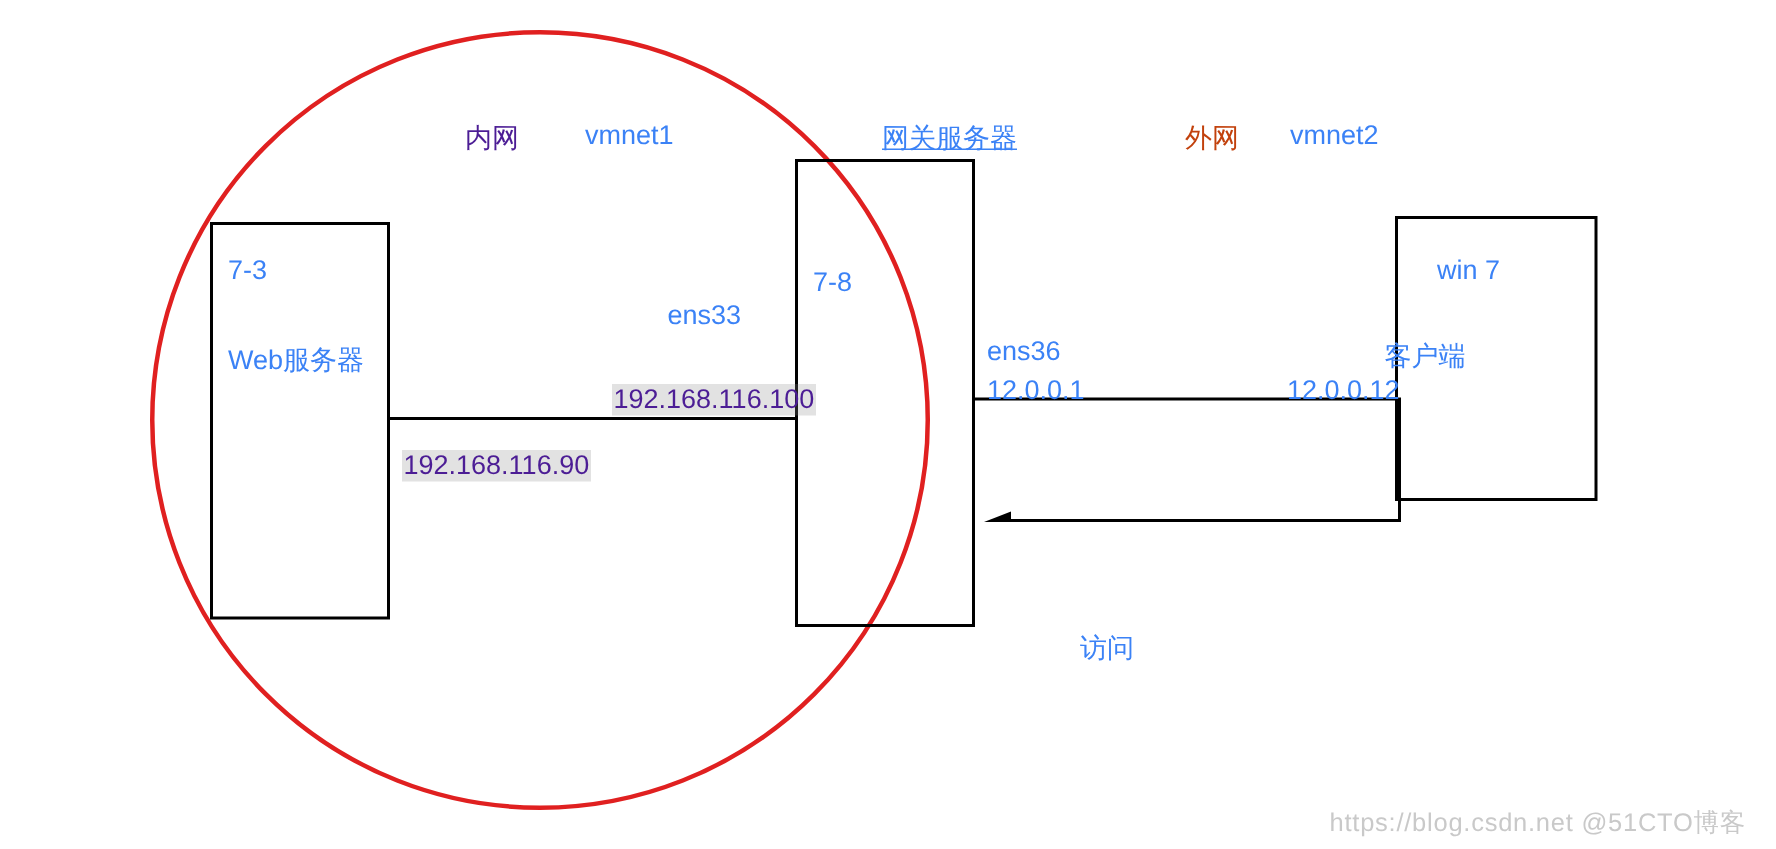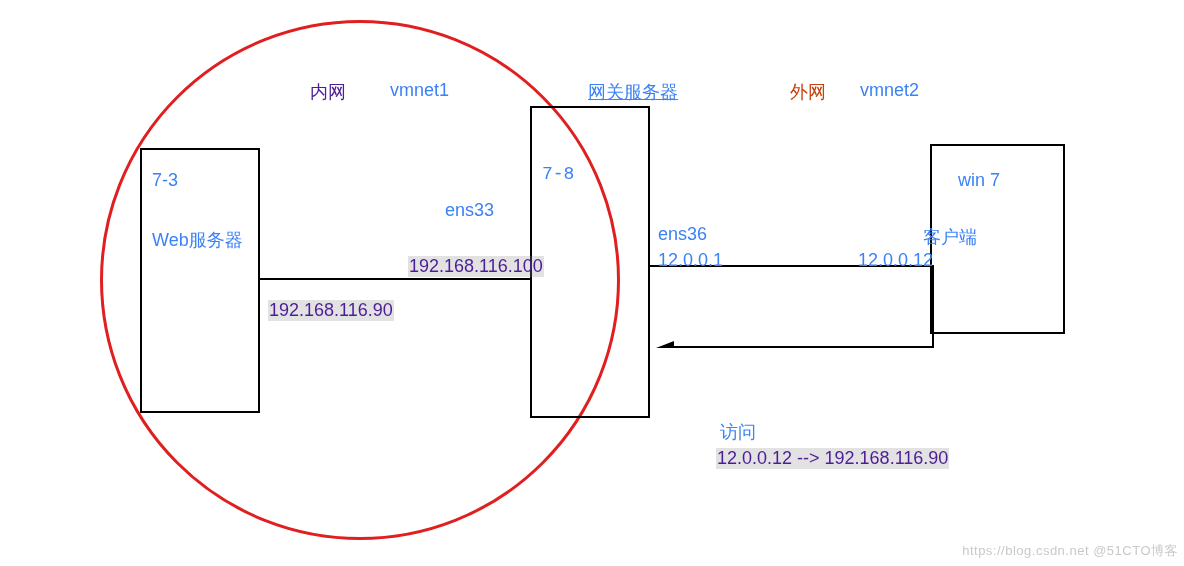--- a/index.html
+++ b/index.html
@@ -44,24 +44,24 @@
     }
     .arrowhead {
       position: absolute;
       width: 0; height: 0;
       border-top: 7px solid transparent;
       border-bottom: 0px solid transparent;
       border-right: 18px solid #000;
     }
     .watermark {
       position: absolute;
-      right: 6px;
+      right: 20px;
       bottom: 6px;
       color: #c9c9c9;
-      font-size: 13px;
+      font-size: 17px;
       letter-spacing: 0.5px;
     }
   </style>
 </head>
 <body>
 
 <div class="stage">
 
   <div class="circle" style="left:100px; top:20px; width:520px; height:520px;"></div>
 
@@ -78,33 +78,32 @@
 
   <span class="label red" style="left:310px; top:80px;">内网</span>
   <span class="label black" style="left:390px; top:80px;">vmnet1</span>
   <span class="label black" style="left:588px; top:80px;text-decoration:underline;">网关服务器</span>
   <span class="label green" style="left:790px; top:80px;">外网</span>
   <span class="label black" style="left:860px; top:80px;">vmnet2</span>
 
   <span class="label black" style="left:152px; top:170px;">7-3</span>
   <span class="label black" style="left:152px; top:228px;">Web服务器</span>
 
-  <span class="label black" style="left:542px; top:164px;font-family:Liberation Mono, monospace;">7-8</span>
+  <span class="label black" style="left:542px; top:178px;">7-8</span>
 
   <span class="label black" style="left:445px; top:200px;">ens33</span>
   <span class="label red highlight" style="left:408px; top:228px;margin-top:28px;">192.168.116.100</span>
 
   <span class="label red highlight" style="left:268px; top:300px;">192.168.116.90</span>
 
   <span class="label black" style="left:658px; top:224px;text-align:right;">ens36</span>
   <span class="label black" style="left:658px; top:250px;">12.0.0.1</span>
 
   <span class="label black" style="left:858px; top:250px;">12.0.0.12</span>
 
   <span class="label black" style="left:958px; top:170px;">win 7</span>
   <span class="label black" style="left:923px; top:225px;">客户端</span>
 
   <span class="label black" style="left:720px; top:420px;">访问</span>
-  <span class="label red highlight" style="left:716px; top:448px;">12.0.0.12 --&gt; 192.168.116.90</span>
 
   <span class="watermark">https://blog.csdn.net @51CTO博客</span>
 
 </div>
 
 </body></html>

